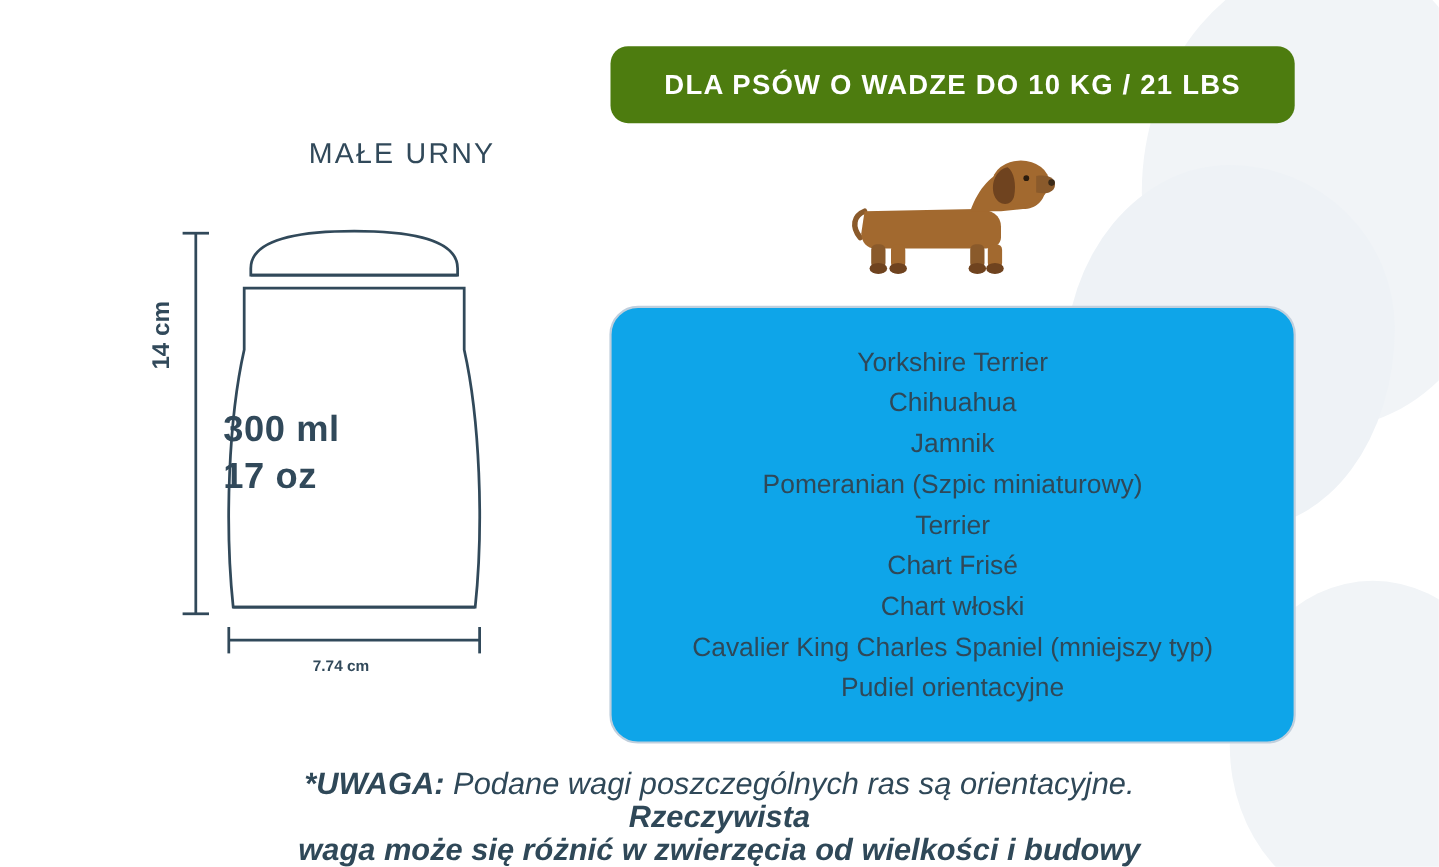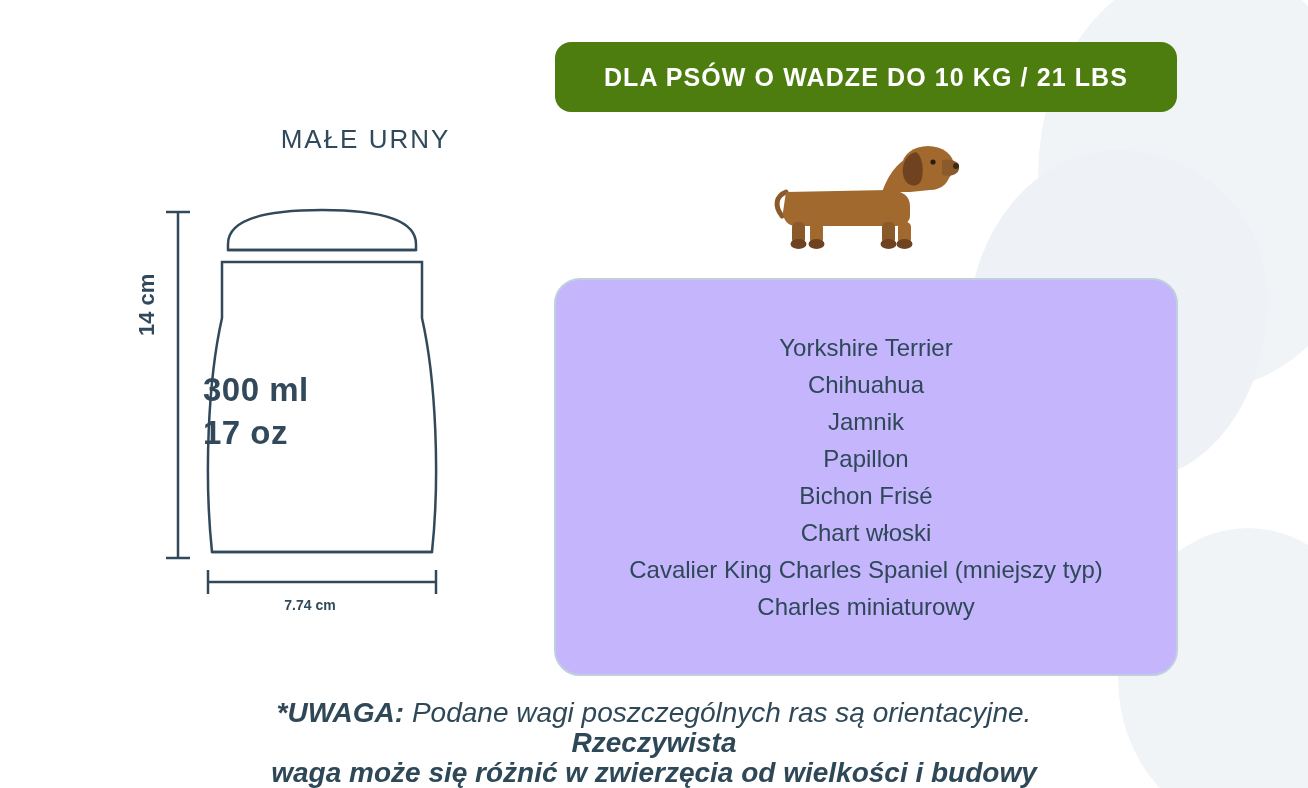--- a/index.html
+++ b/index.html
@@ -132,21 +132,21 @@
     top: 130px;
     width: 190px;
     height: 125px;
   }
   .breeds-box {
     position: absolute;
     left: 554px;
     top: 278px;
     width: 624px;
     height: 398px;
-    background: #c4b5fd;
+    background: #0ea5e9;
     border: 2px solid #c0cfdd;
     border-radius: 26px;
     display: flex;
     flex-direction: column;
     align-items: center;
     justify-content: center;
     box-sizing: border-box;
   }
   .breed {
     font-size: 24px;
@@ -239,25 +239,26 @@
       <ellipse cx="28.5" cy="114" rx="8" ry="5" fill="#6f431f"></ellipse>
       <ellipse cx="46.5" cy="114" rx="8" ry="5" fill="#6f431f"></ellipse>
       <ellipse cx="118.5" cy="114" rx="8" ry="5" fill="#6f431f"></ellipse>
       <ellipse cx="134.5" cy="114" rx="8" ry="5" fill="#6f431f"></ellipse>
     </svg>
 
     <div class="breeds-box">
       <div class="breed">Yorkshire Terrier</div>
       <div class="breed">Chihuahua</div>
       <div class="breed">Jamnik</div>
-      <div class="breed">Papillon</div>
-      <div class="breed">Bichon Frisé</div>
+      <div class="breed">Pomeranian (Szpic miniaturowy)</div>
+      <div class="breed">Terrier</div>
+      <div class="breed">Chart Frisé</div>
       <div class="breed">Chart włoski</div>
       <div class="breed">Cavalier King Charles Spaniel (mniejszy typ)</div>
-      <div class="breed">Charles miniaturowy</div>
+      <div class="breed">Pudiel orientacyjne</div>
     </div>
 
     <div class="note">
       <b>*UWAGA:</b><span> Podane wagi poszczególnych ras są orientacyjne. </span><b>Rzeczywista</b><br>
       <b>waga może się różnić w zwierzęcia od wielkości i budowy zwierzęcia.</b>
     </div>
 
   </div>
 </div>
 

